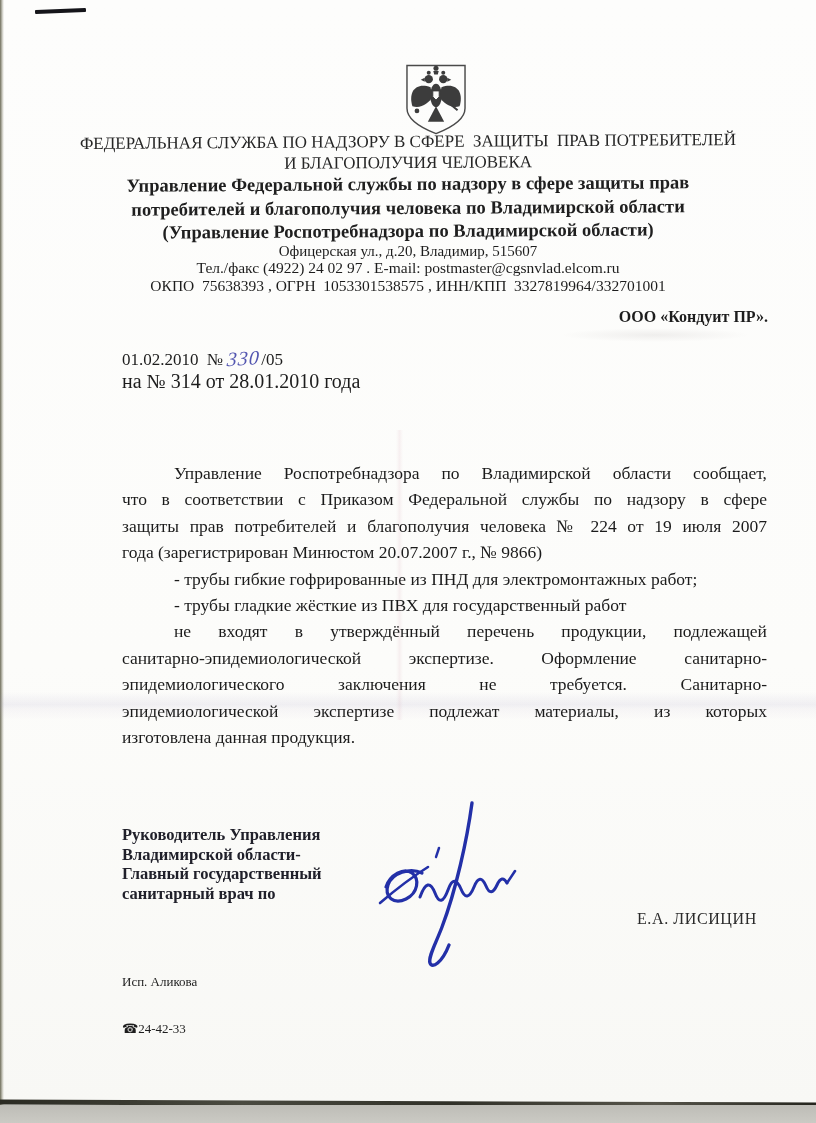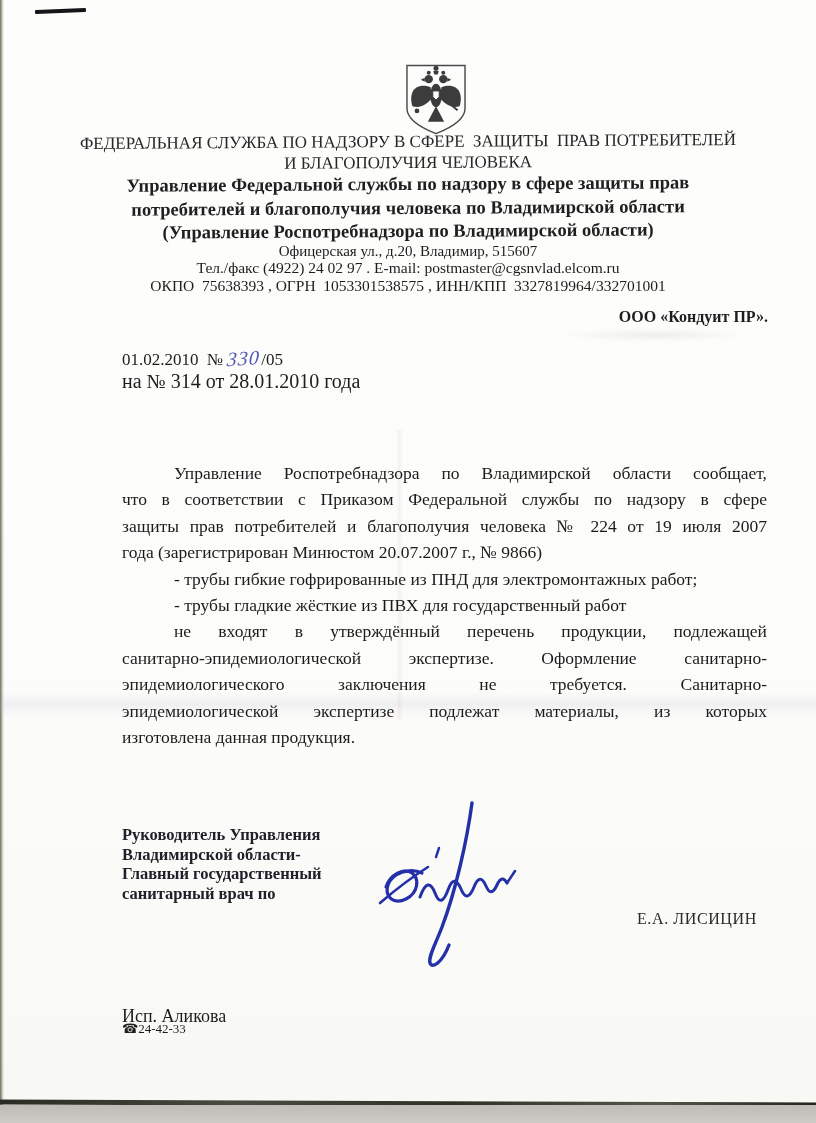--- a/index.html
+++ b/index.html
@@ -58,21 +58,21 @@
   .bl.just{text-align:justify;text-align-last:justify;}
   .bl.ind{text-indent:52px;}
   .bl.listind{padding-left:52px;box-sizing:border-box;}
 
   
   .sig-block{left:122px;top:813px;font-size:16.5px;line-height:19.6px;font-weight:bold;color:#20202a;margin-top:12px;}
   .sig-svg{left:350px;top:795px;}
   .sig-name{left:637px;top:894px;font-size:16px;letter-spacing:0.6px;color:#2a2a2a;margin-top:16px;}
 
   
-  .exec{left:122px;top:1006px;font-size:18px;}
+  .exec{left:122px;top:974px;font-size:13px;}
   .exec-phone{left:122px;top:1021px;font-size:13px;}
   .phone-glyph{font-family:"DejaVu Sans",sans-serif;font-size:13px;}
 </style>
 </head>
 <body>
 
 <div class="paper"></div>
 
 <div class="abs corner-mark"></div>
 <div class="abs left-edge"></div>

